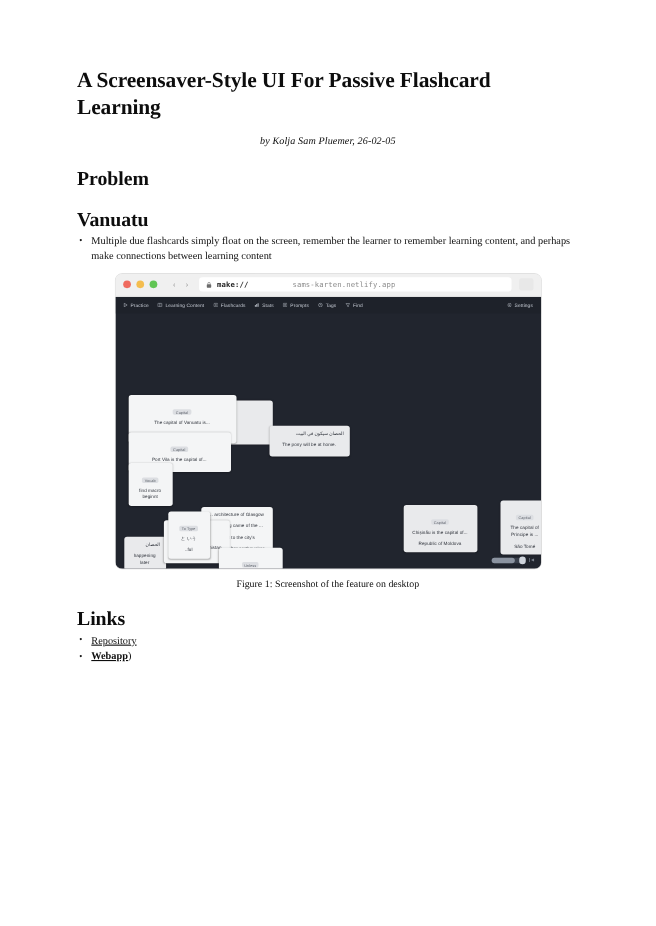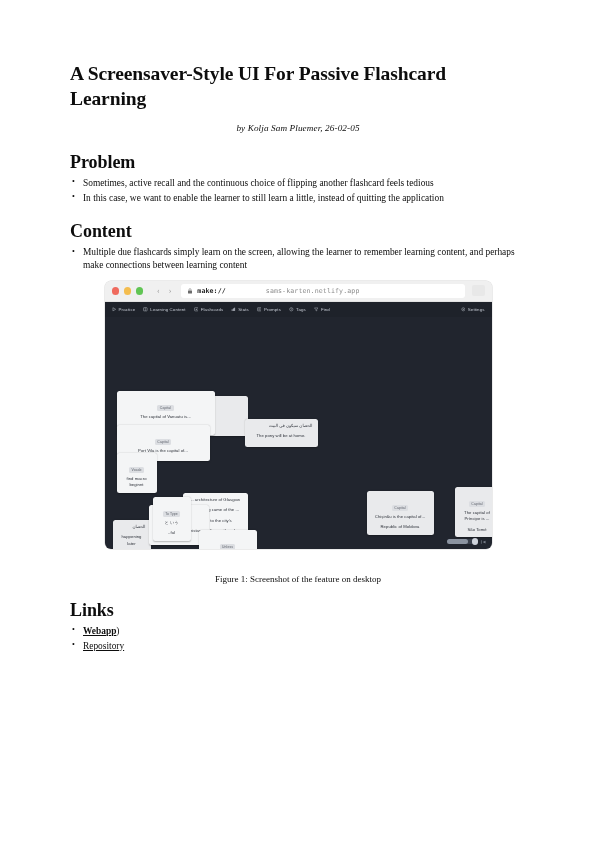--- a/index.html
+++ b/index.html
@@ -74,21 +74,21 @@
   .link-strong { font-weight: bold; }
 
   
   figure.fig {
     margin: 8px 0 0 0;
     padding: 0;
     text-align: center;
   }
   .figcaption {
     font-size: 9px;
-    margin-top: 25px;
+    margin-top: 9px;
     text-align: center;
   }
 
   
   .shot {
     width: 387px;
     height: 268px;
     margin: 0 auto;
     background: #f2f2f2;
     border-radius: 6px;
@@ -241,30 +241,26 @@
 </head>
 <body>
 
 <div class="page">
 
   <h1 class="doc-title">A Screensaver-Style UI For Passive Flashcard Learning</h1>
   <p class="byline">by Kolja Sam Pluemer, 26-02-05</p>
 
   <div class="section-block">
     <h2 class="section">Problem</h2>
+  </div>
+
+  <div class="section-block">
+    <h2 class="section">Vanuatu</h2>
     <ul class="bullets">
-      <li>Sometimes, active recall and the continuous choice of flipping another flashcard feels tedious</li>
-      <li>In this case, we want to enable the learner to still learn a little, instead of quitting the application</li>
-    </ul>
-  </div>
-
-  <div class="section-block">
-    <h2 class="section">Content</h2>
-    <ul class="bullets">
-      <li>Multiple due flashcards simply learn on the screen, allowing the learner to remember learning content, and perhaps make connections between learning content</li>
+      <li>Multiple due flashcards simply float on the screen, remember the learner to remember learning content, and perhaps make connections between learning content</li>
     </ul>
 
     <figure class="fig">
       <div class="shot">
 
         <div class="chrome-bar">
           <div class="lights">
             <span class="light l-red"></span>
             <span class="light l-yel"></span>
             <span class="light l-grn"></span>
@@ -382,19 +378,19 @@
 
         </div>
       </div>
       <figcaption class="figcaption">Figure 1: Screenshot of the feature on desktop</figcaption>
     </figure>
   </div>
 
   <div class="section-block">
     <h2 class="section">Links</h2>
     <ul class="bullets">
+      <li class="link-item"><a href="#">Repository</a><span></span></li>
       <li class="link-item"><a class="link-strong" href="#">Webapp</a><span>)</span></li>
-      <li class="link-item"><a href="#">Repository</a><span></span></li>
     </ul>
   </div>
 
 
 </div>
 
 </body></html>

